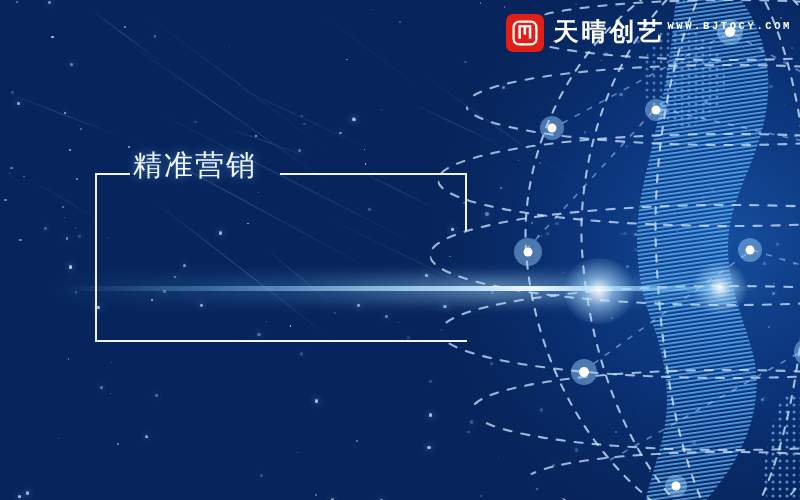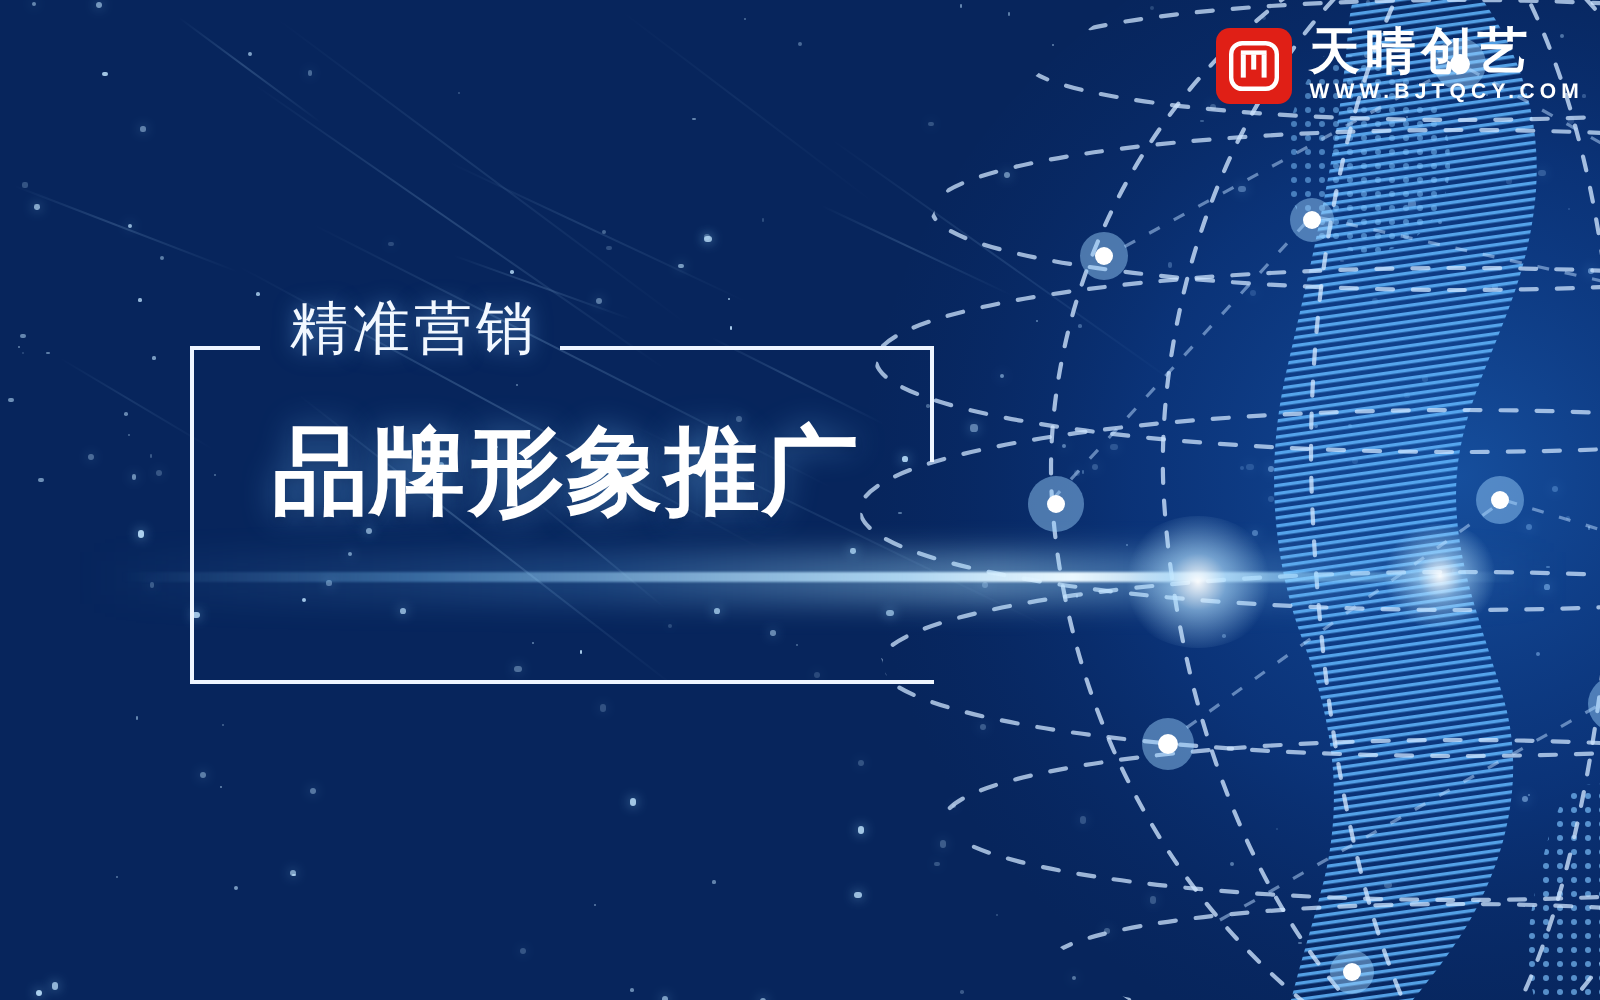--- a/index.html
+++ b/index.html
@@ -79,21 +79,21 @@
   .content{position:absolute;left:95px;top:173px;width:372px;height:169px;}
 
   .frame-line{position:absolute;background:#eef5ff;}
   .f-top-left   {left:0;   top:0;    width:35px; height:2px;}
   .f-top-right  {left:185px;top:0;   width:187px;height:2px;}
   .f-left       {left:0;   top:0;    width:2px;  height:169px;}
   .f-bottom     {left:0;   top:167px;width:372px;height:2px;}
   .f-right-top  {left:370px;top:0;   width:2px;  height:58px;}
 
   .eyebrow{
-    position:absolute;left:50px;top:-22px;
+    position:absolute;left:38px;top:-22px;
     font-size:29px;line-height:1;letter-spacing:2px;
     color:#f2f8ff;font-weight:400;
     white-space:nowrap;
     text-shadow:0 0 10px rgba(120,190,255,.55);
   }
   .headline{
     position:absolute;left:41px;top:40px;
     font-size:48px;line-height:1;letter-spacing:1px;
     color:#ffffff;font-weight:bold;
     white-space:nowrap;
@@ -112,21 +112,21 @@
     position:absolute;right:8px;top:14px;
     display:flex;align-items:center;gap:9px;
   }
   .logo-mark{
     width:38px;height:38px;border-radius:7px;
     background:#e01f16;
     display:flex;align-items:center;justify-content:center;
     flex:0 0 auto;
   }
   .logo-mark svg{display:block;}
-  .logo-text{display:flex;flex-direction:column;gap:2px;}
+  .logo-text{display:flex;flex-direction:row;gap:2px;font-family:Liberation Mono, monospace;}
   .logo-cn{
     font-size:25px;line-height:1;color:#ffffff;font-weight:bold;
     letter-spacing:3px;white-space:nowrap;
   }
   .logo-url{
     font-size:10.5px;line-height:1;color:#ffffff;font-weight:bold;
     letter-spacing:2.6px;white-space:nowrap;
   }
 </style>
 </head>
@@ -436,21 +436,20 @@
   <div class="flare" style="left:690px;top:262px;width:60px;height:52px;"></div>
 
   <div class="content">
     <div class="frame-line f-top-left"></div>
     <div class="frame-line f-top-right"></div>
     <div class="frame-line f-left"></div>
     <div class="frame-line f-bottom"></div>
     <div class="frame-line f-right-top"></div>
 
     <div class="eyebrow">精准营销</div>
-    <div class="headline">品牌形象推广</div>
   </div>
 
   <div class="logo">
     <div class="logo-mark">
       <svg width="26" height="26" viewBox="0 0 26 26" xmlns="http://www.w3.org/2000/svg">
         <rect x="1.6" y="1.6" width="22.8" height="22.8" rx="5.5" fill="none" stroke="#ffffff" stroke-width="2.2"></rect>
         <rect x="6.4" y="7.2" width="2.5" height="11.6" fill="#ffffff"></rect>
         <rect x="11.6" y="7.2" width="2.5" height="7.6" fill="#ffffff"></rect>
         <rect x="16.8" y="7.2" width="2.5" height="11.6" fill="#ffffff"></rect>
         <rect x="6.4" y="5.2" width="12.9" height="2.2" fill="#ffffff"></rect>

